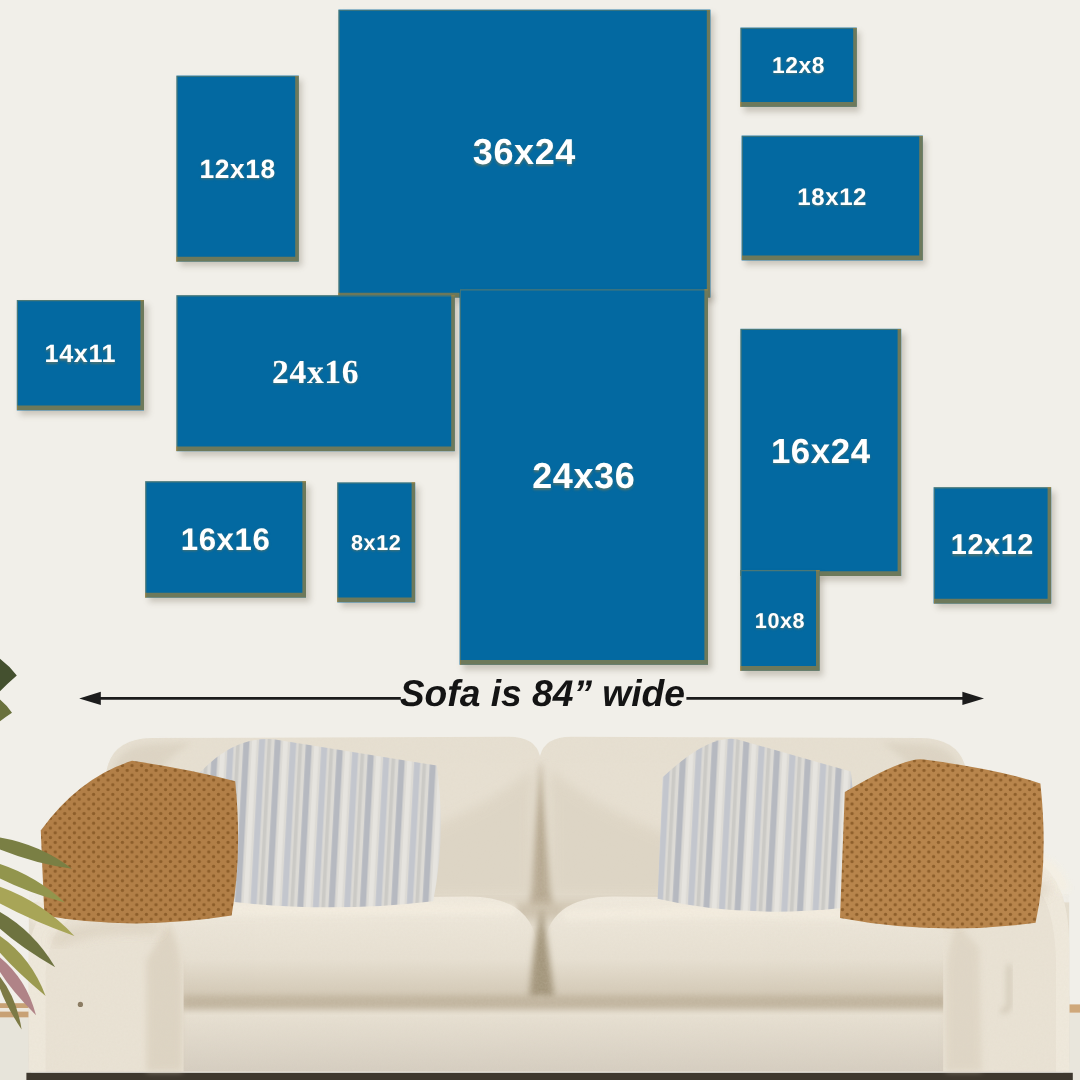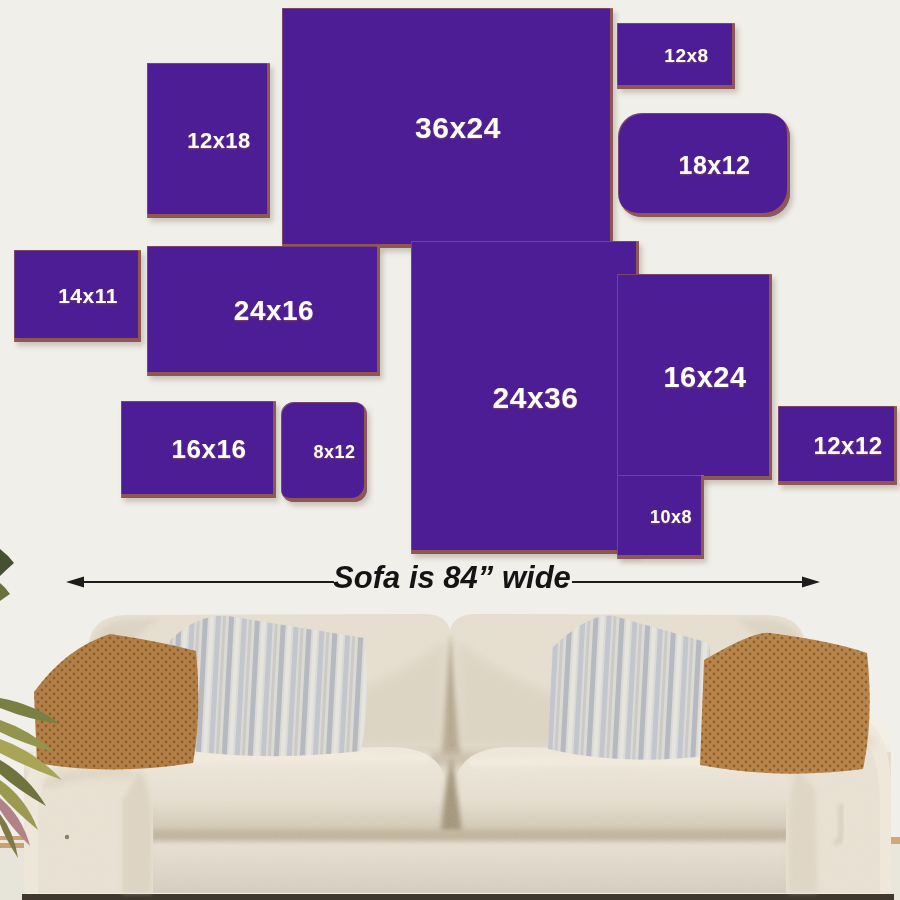--- a/index.html
+++ b/index.html
@@ -1,61 +1,61 @@
 <!DOCTYPE html>
 <html><head>
 <meta charset="utf-8">
 <style>
   html,body{margin:0;padding:0;}
   body{width:900px;height:900px;overflow:hidden;background:#f1efe9;font-family:"Liberation Sans", sans-serif;}
   #stage{position:relative;width:900px;height:900px;}
   .rect{
     position:absolute;
-    background:#4c1d95;
+    background:#0369a1;
     box-shadow: inset -3px -4px 0 rgba(196,134,34,0.55), inset 1px 1px 0 rgba(210,150,40,0.35), 3px 4px 5px rgba(110,100,80,0.30);
     display:flex;align-items:center;justify-content:center;
-    color:#fff;font-weight:bold;letter-spacing:0.5px;padding-left:21px;
+    color:#fff;font-weight:bold;letter-spacing:0.5px;
   }
   .rect span{text-shadow:0 1px 2px rgba(190,130,40,0.4);}
 </style>
 </head>
 <body>
 <div id="stage">
 
   <div class="rect" style="left:147px;top:63px;width:102px;height:155px;font-size:22px;">
       <span>12x18</span>
     </div>
   <div class="rect" style="left:282px;top:8px;width:310px;height:240px;font-size:30px;justify-content:center;">
       <span>36x24</span>
     </div>
   <div class="rect" style="left:617px;top:23px;width:97px;height:66px;font-size:19px;">
       <span>12x8</span>
     </div>
-  <div class="rect" style="left:618px;top:113px;width:151px;height:104px;font-size:25px;border-radius:24px;">
+  <div class="rect" style="left:618px;top:113px;width:151px;height:104px;font-size:20px;">
       <span>18x12</span>
     </div>
   <div class="rect" style="left:14px;top:250px;width:106px;height:92px;font-size:21px;">
       <span>14x11</span>
     </div>
-  <div class="rect" style="left:147px;top:246px;width:212px;height:130px;font-size:28px;">
+  <div class="rect" style="left:147px;top:246px;width:232px;height:130px;font-size:28px;font-family:Liberation Serif, serif;">
       <span>24x16</span>
     </div>
-  <div class="rect" style="left:383px;top:241px;width:207px;height:313px;font-size:30px;margin-left:28px;">
+  <div class="rect" style="left:383px;top:241px;width:207px;height:313px;font-size:30px;">
       <span>24x36</span>
     </div>
   <div class="rect" style="left:617px;top:246px;width:134px;height:206px;font-size:29px;margin-top:28px;">
       <span>16x24</span>
     </div>
   <div class="rect" style="left:121px;top:401px;width:134px;height:97px;font-size:26px;">
       <span>16x16</span>
     </div>
-  <div class="rect" style="left:281px;top:402px;width:65px;height:100px;font-size:18px;border-radius:13px;">
+  <div class="rect" style="left:281px;top:402px;width:65px;height:100px;font-size:18px;">
       <span>8x12</span>
     </div>
-  <div class="rect" style="left:778px;top:406px;width:98px;height:79px;font-size:24px;justify-content:center;">
+  <div class="rect" style="left:778px;top:406px;width:98px;height:97px;font-size:24px;justify-content:center;">
       <span>12x12</span>
     </div>
   <div class="rect" style="left:617px;top:475px;width:66px;height:84px;font-size:18px;">
       <span>10x8</span>
     </div>
 
   <svg width="900" height="900" viewBox="0 0 900 900" style="position:absolute;left:0;top:0;" xmlns="http://www.w3.org/2000/svg">
     <defs>
       <pattern id="stripes" width="26" height="60" patternUnits="userSpaceOnUse" patternTransform="rotate(3)">
         <rect width="26" height="60" fill="#dcdad5"></rect>

